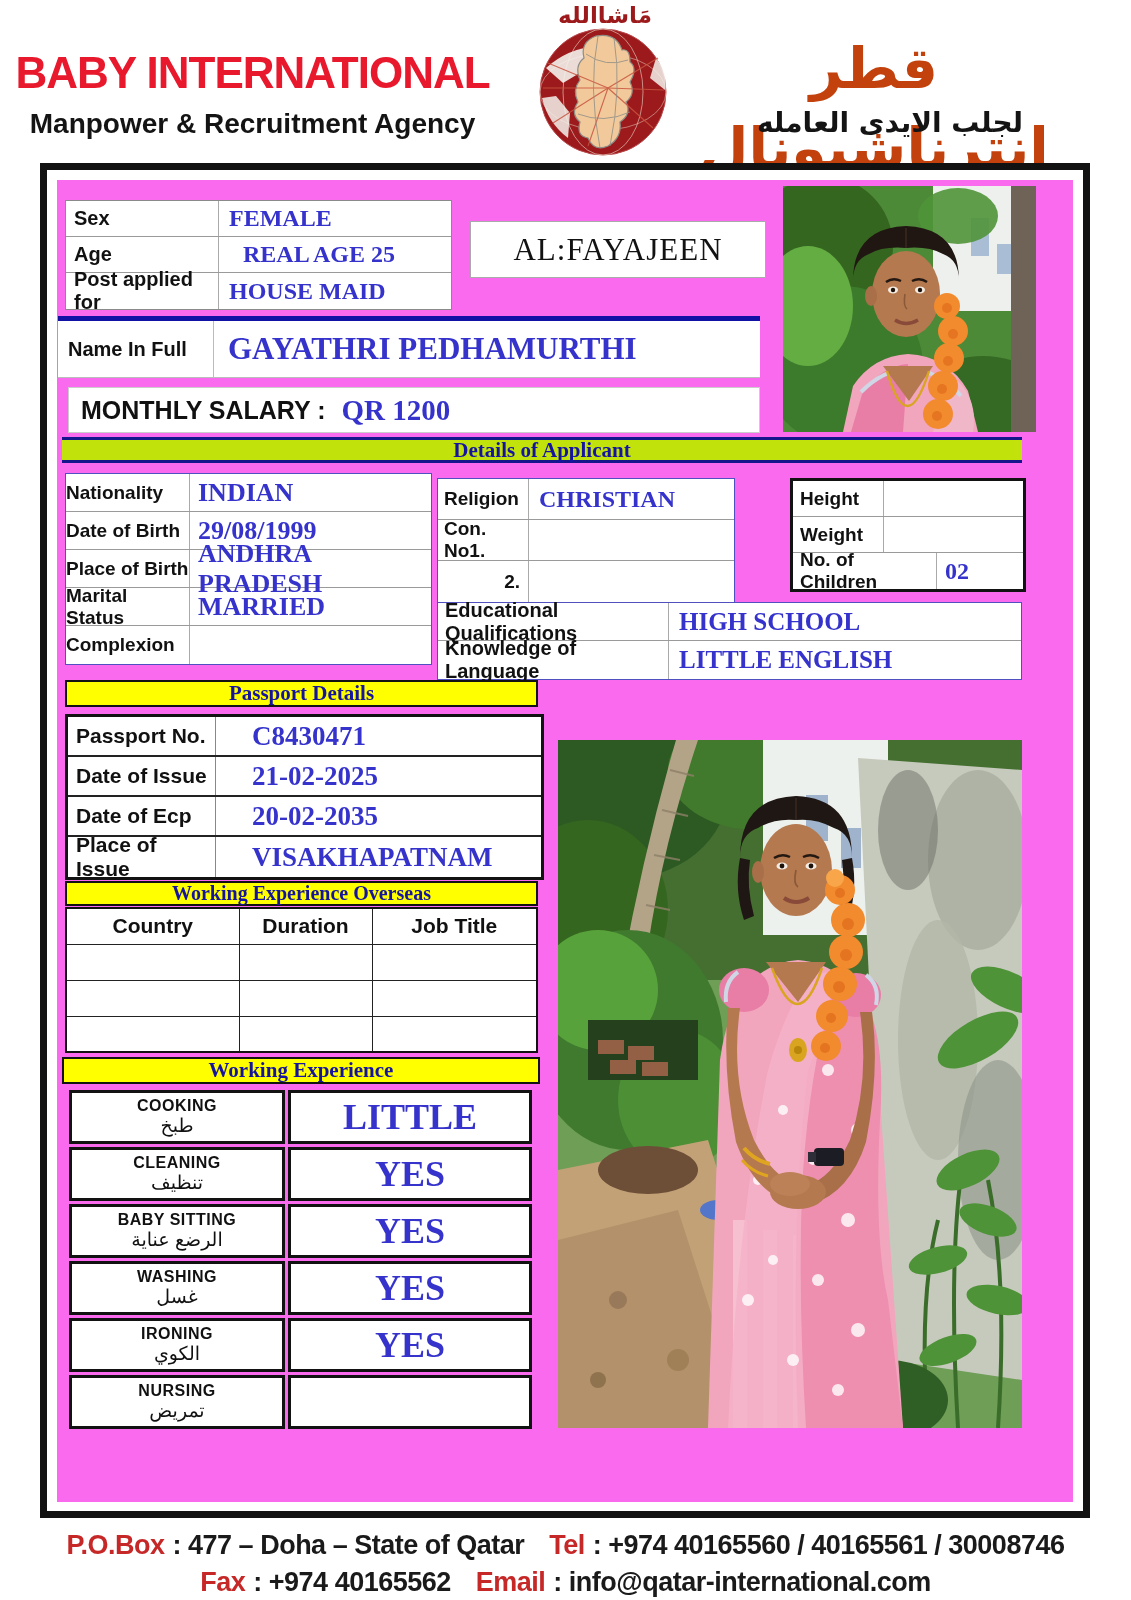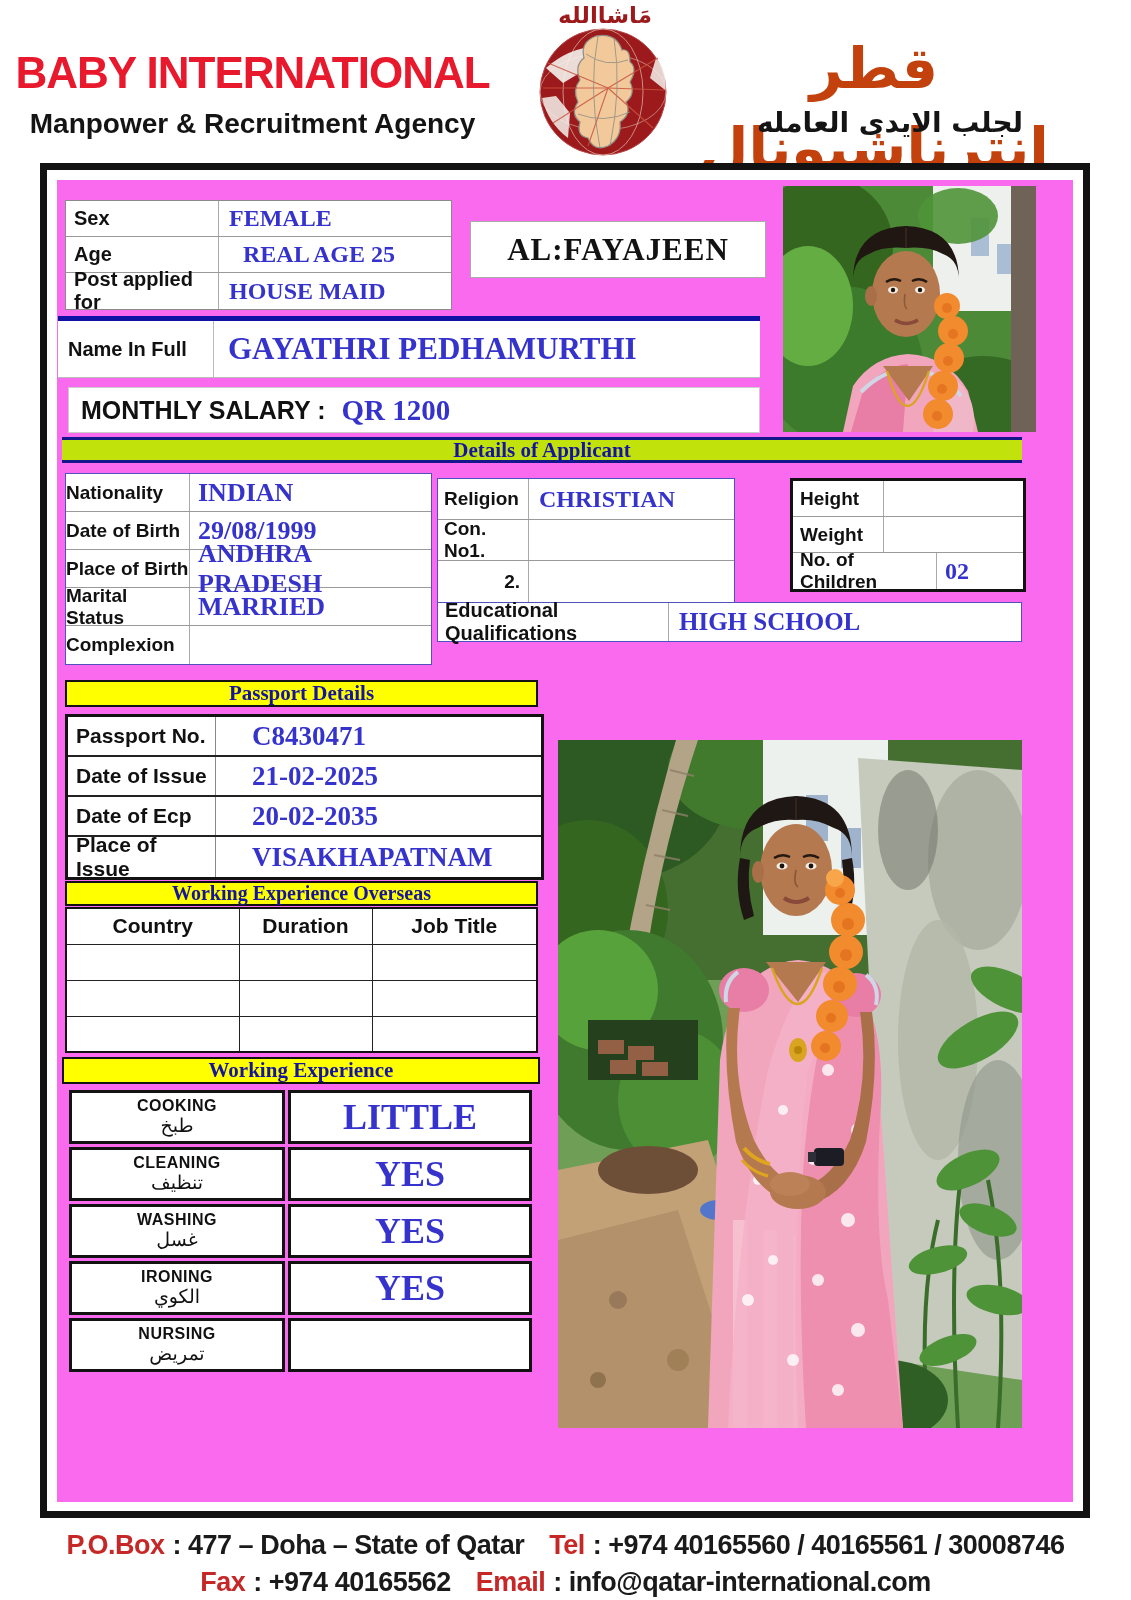--- a/index.html
+++ b/index.html
@@ -26,21 +26,21 @@
   .row{display:flex;align-items:center;box-sizing:border-box;}
   .bar{display:flex;align-items:center;justify-content:center;font-family:"Liberation Serif",serif;
        font-weight:bold;color:#1414a0;box-sizing:border-box;}
   
   .toptable{left:65px;top:200px;width:385px;border:1px solid #8a8a8a;background:#fff;}
   .toptable .row{height:36px;border-bottom:1px solid #9a9a9a;}
   .toptable .row:last-child{border-bottom:none;}
   .toptable .lbl{width:152px;padding-left:8px;font-size:20px;box-sizing:border-box;}
   .toptable .val{flex:1;border-left:1px solid #aaa;padding-left:10px;font-size:24px;height:100%;display:flex;align-items:center;}
   .albox{left:470px;top:221px;width:296px;height:57px;border:1px solid #aaa;display:flex;align-items:center;
-         justify-content:center;font-family:"Liberation Serif",serif;font-weight:bold;font-size:31px;color:#121212;letter-spacing:1px;}
+         justify-content:center;font-family:"Liberation Serif",serif;font-weight:normal;font-size:31px;color:#121212;letter-spacing:1px;}
   .namerow{left:58px;top:316px;width:702px;height:62px;border-top:5px solid #1111a6;border-bottom:1px solid #bbb;
            display:flex;align-items:center;}
   .namerow .lbl{width:155px;padding-left:10px;font-size:20px;box-sizing:border-box;}
   .namerow .divider{width:1px;align-self:stretch;background:#bbb;}
   .namerow .val{font-size:31px;padding-left:14px;}
   .salaryrow{left:68px;top:387px;width:692px;height:46px;border:1px solid #ccc;display:flex;align-items:center;}
   .salaryrow .lbl{font-size:25px;margin-left:12px;}
   .salaryrow .val{font-size:29px;margin-left:16px;}
   .greenbar{left:62px;top:437px;width:960px;height:26px;background:#c2e20c;border-top:3px solid #15158c;
             border-bottom:3px solid #15158c;font-size:21px;}
@@ -269,20 +269,24 @@
         <div class="lbl" style="width:143px;">No. of Children</div>
         <div class="val">02</div>
       </div>
   </div>
 
   <div class="abs edurows">
     <div class="row">
         <div class="lbl">Educational Qualifications</div>
         <div class="val">HIGH SCHOOL</div>
       </div>
+    <div class="row">
+        <div class="lbl">Knowledge of Language</div>
+        <div class="val">LITTLE ENGLISH</div>
+      </div>
   </div>
 
   <div class="abs bar yellowbar pass-bar">Passport Details</div>
   <div class="abs passtable">
     <div class="row">
         <div class="lbl">Passport No.</div>
         <div class="val">C8430471</div>
       </div>
     <div class="row">
         <div class="lbl">Date of Issue</div>
@@ -331,20 +335,27 @@
       <td class="skill-label">
             <div class="en">COOKING</div>
             <div class="ar">طبخ</div>
           </td>
       <td class="skill-value">LITTLE</td>
     </tr>
     <tr>
       <td class="skill-label">
             <div class="en">CLEANING</div>
             <div class="ar">تنظيف</div>
+          </td>
+      <td class="skill-value">YES</td>
+    </tr>
+    <tr>
+      <td class="skill-label">
+            <div class="en">BABY SITTING</div>
+            <div class="ar">الرضع عناية</div>
           </td>
       <td class="skill-value">YES</td>
     </tr>
     <tr>
       <td class="skill-label">
             <div class="en">WASHING</div>
             <div class="ar">غسل</div>
           </td>
       <td class="skill-value">YES</td>
     </tr>

